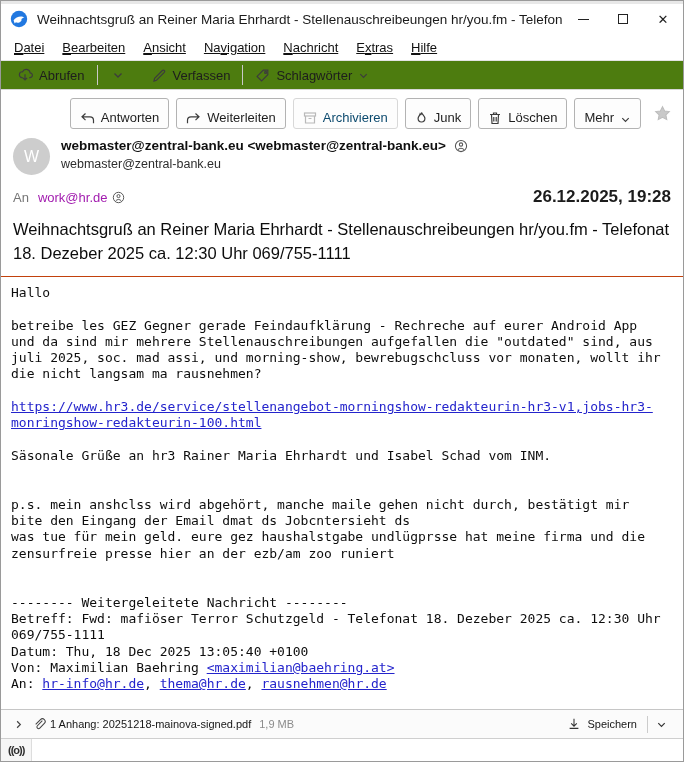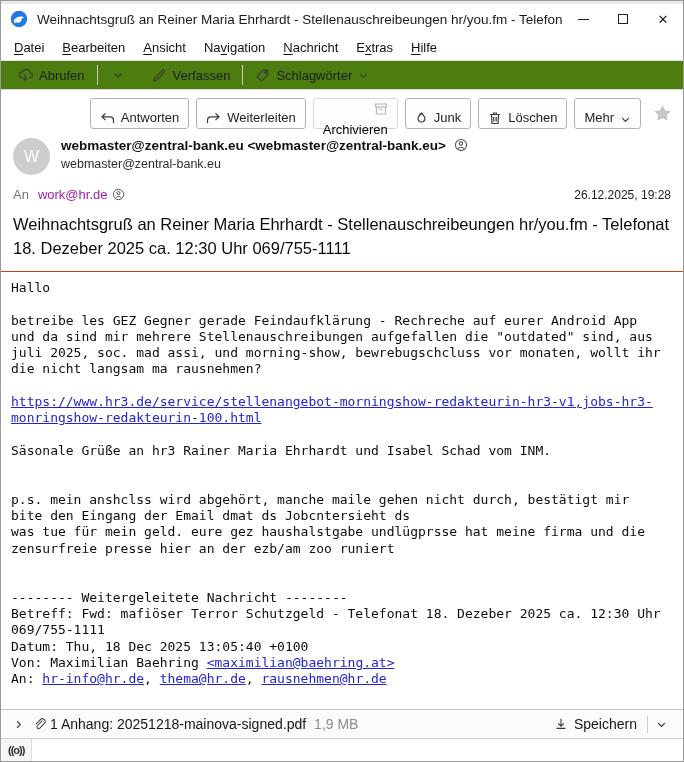--- a/index.html
+++ b/index.html
@@ -12,67 +12,67 @@
   
   .titlebar { height:30px; flex:0 0 auto; display:flex; align-items:center; padding-left:9px; }
   .tb-logo { width:18px; height:18px; flex:0 0 auto; }
   .tb-title { font-size:13.5px; color:#1a1a1a; margin-left:9px; white-space:nowrap; overflow:hidden; flex:1; }
   .win-controls { display:flex; align-items:center; height:100%; flex:0 0 auto; }
   .win-btn { width:40px; height:100%; display:flex; align-items:center; justify-content:center; color:#222; font-size:13px; }
   .min-glyph { width:11px; height:1px; background:#222; display:inline-block; }
   .max-glyph { width:10px; height:10px; border:1px solid #222; display:inline-block; }
 
   
-  .menubar { height:26px; flex:0 0 auto; display:flex; align-items:center; padding-left:4px; font-size:13px; color:#111; }
+  .menubar { height:26px; flex:0 0 auto; display:flex; align-items:center; padding-left:4px; font-size:13px; color:#111;text-decoration:underline; }
   .menu-item { padding:4px 9px; cursor:default; }
   .menu-item u { text-underline-offset:2px; }
 
   
   .toolbar { height:30px; flex:0 0 auto; background:#4d7c0f; border-top:1px solid #e3e3e3;
              border-bottom:1px solid #d6d6d6; display:flex; align-items:center; padding-left:8px;
              font-size:13px; color:#1d1d1d; }
   .tb-btn { display:flex; align-items:center; gap:6px; padding:3px 8px; }
   .tb-chev-btn { padding:3px 10px; display:flex; align-items:center; }
   .tb-sep { width:1px; height:20px; background:#c9c9c9; margin:0 4px; }
   .icon { display:inline-flex; color:#3c3c3c; }
 
   
   .msg-header { flex:0 0 auto; padding:8px 12px 0 12px; background:#fff; }
   .actions-row { display:flex; justify-content:flex-end; align-items:center; gap:7px; }
   .act-btn { display:flex; align-items:flex-end; gap:6px; border:1px solid #b3b3b3; border-radius:3px;
              background:#fdfdfd; padding:3px 9px; font-size:13px; color:#1d1d1d; height:31px; }
-  .act-btn.disabled { color:#000000; border-color:#d8d8d8;flex-direction:column; }
+  .act-btn.disabled { color:#0c4a6e; border-color:#d8d8d8; }
   .act-btn.disabled .icon { color:#b9b9b9; }
   .star-wrap { margin-left:6px; display:inline-flex; }
 
   .sender-row { display:flex; align-items:flex-start; margin-top:9px; }
   .avatar { width:37px; height:37px; border-radius:50%; background:#cdcdcd; color:#fff;
             display:flex; align-items:center; justify-content:center; font-size:16px; flex:0 0 auto; }
   .sender-texts { margin-left:11px; }
-  .from-line { display:flex; align-items:flex-start; gap:8px; }
+  .from-line { display:flex; align-items:flex-end; gap:8px; }
   .from-display { font-weight:bold; font-size:13.5px; color:#101010; }
   .from-sub { font-size:12.5px; color:#2e2e2e; margin-top:4px; }
 
   .to-row { display:flex; align-items:center; margin-top:12px; font-size:13px; }
   .to-label { color:#757575; margin-right:9px; }
   .to-address { color:#a21caf; margin-right:5px; }
-  .msg-date { margin-left:auto; font-size:12px; color:#1c1c1c; }
+  .msg-date { margin-left:auto; font-size:17px; color:#1c1c1c;font-weight:bold; }
 
   .subject { font-size:16.5px; line-height:24px; color:#0c0c0c; margin:10px 0 11px 0; font-weight:400; }
 
   
   .message-body { flex:1 1 auto; overflow:hidden; border-top:1px solid #c2410c;
                   padding:8px 10px; font-family:"DejaVu Sans Mono", monospace;
                   font-size:13px; line-height:16.3px; color:#0d0d0d; }
   .body-line { white-space:pre; }
   .body-link { color:#2424cc; text-decoration:underline; }
 
   
   .attachment-bar { height:29px; flex:0 0 auto; border-top:1px solid #c6c6c6; background:#fbfbfb;
-                    display:flex; align-items:center; padding:0 10px 0 6px; font-size:14px; color:#161616; }
+                    display:flex; align-items:center; padding:0 10px 0 6px; font-size:11px; color:#161616; }
   .attach-expand { display:inline-flex; padding:2px 6px; color:#444; }
   .attach-clip { margin:0 4px 0 2px; }
   .attach-size { color:#8b8b8b; margin-left:8px; }
   .save-group { margin-left:auto; display:flex; align-items:center; }
   .save-btn { display:flex; align-items:center; gap:6px; padding:3px 8px; }
   .save-sep { width:1px; height:17px; background:#cccccc; margin:0 2px; }
   .save-chev { padding:3px 6px; display:inline-flex; }
 
   
   .statusbar { height:23px; flex:0 0 auto; border-top:1px solid #cfcfcf; display:flex; align-items:stretch; background:#ffffff; }

